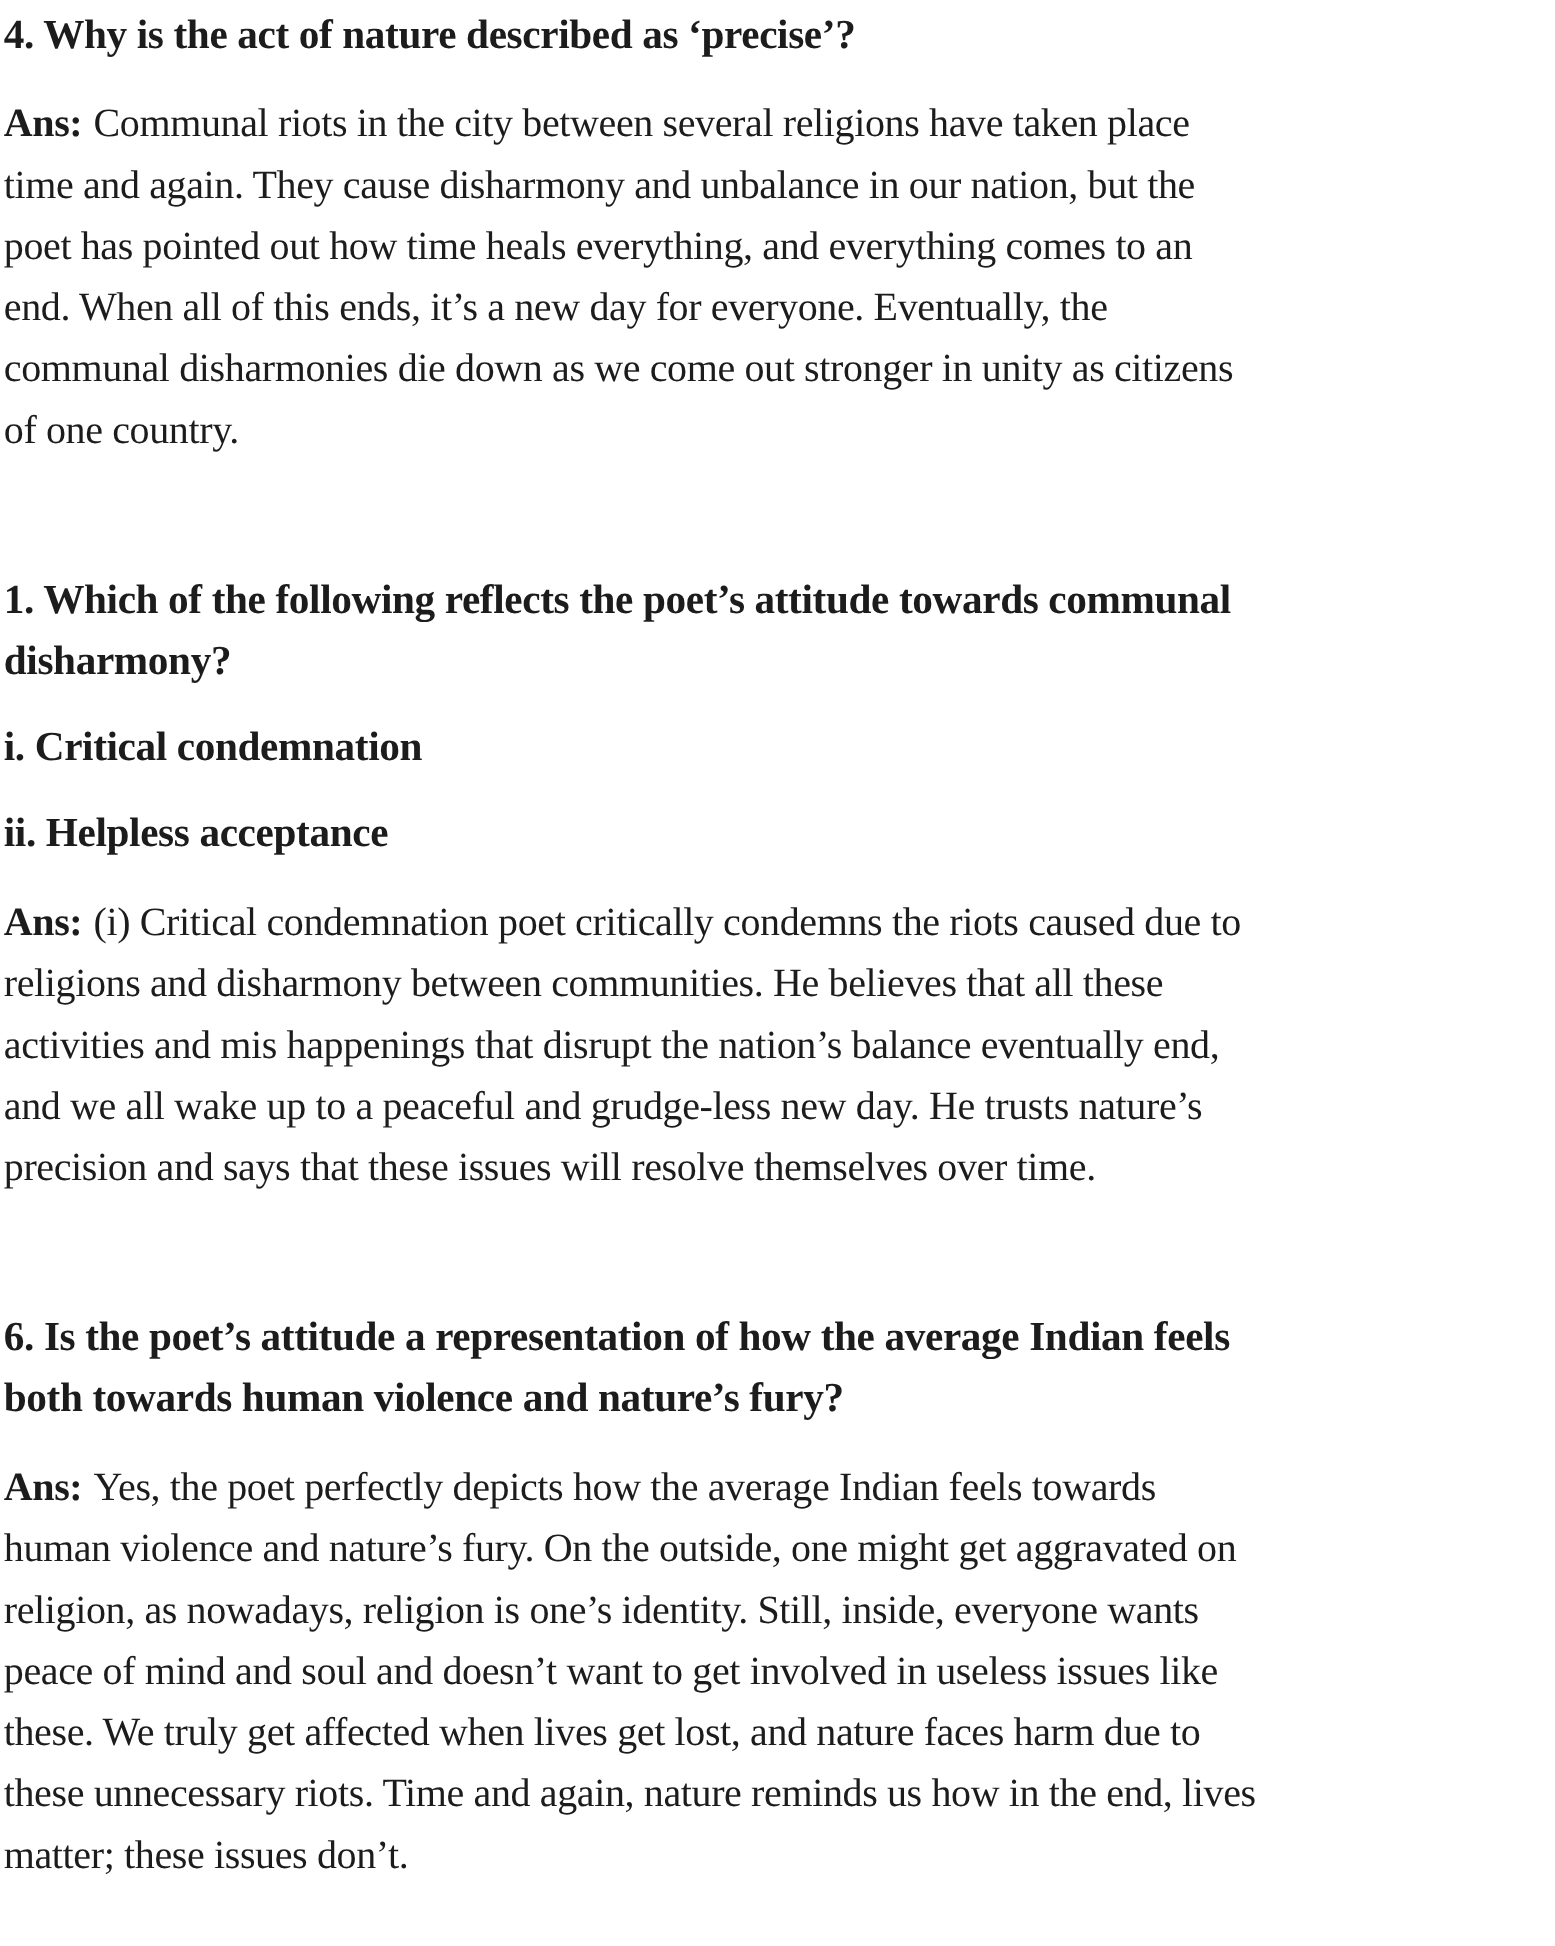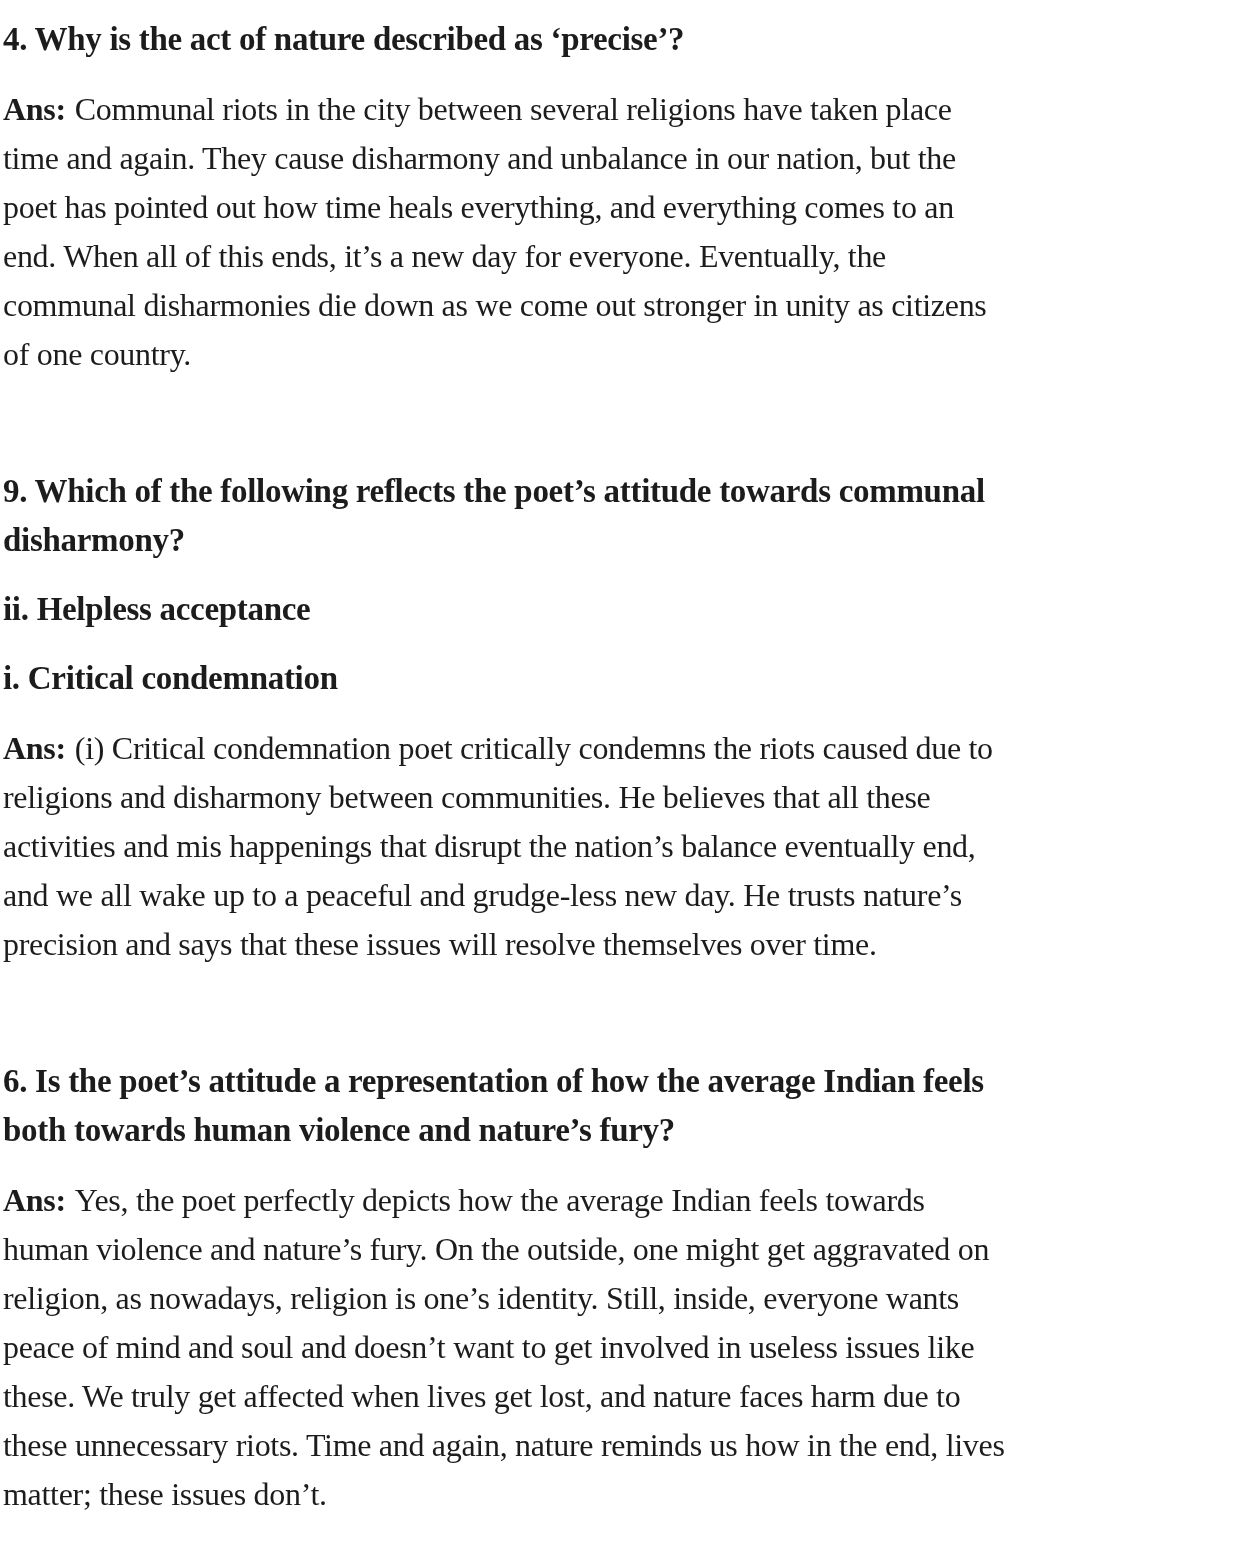--- a/index.html
+++ b/index.html
@@ -9,21 +9,21 @@
   body {
     width: 1244px;
     height: 1557px;
     background: #ffffff;
     overflow: hidden;
   }
   .page {
     box-sizing: border-box;
     width: 1244px;
     height: 1557px;
-    padding: 15px 0 0 3px;
+    padding: 4px 0 0 3px;
     display: flex;
     flex-direction: column;
     align-items: flex-start;
     font-family: "Liberation Serif", "DejaVu Serif", serif;
     font-size: 32px;
     line-height: 49px;
     letter-spacing: -0.3px;
     color: #1c1c1c;
   }
   .question {
@@ -62,26 +62,26 @@
 
   <h3 class="question first">4. Why is the act of nature described as ‘precise’?</h3>
 
   <p class="answer"><strong class="ans-label">Ans:</strong><span class="ans-text">Communal riots in the city between several religions have taken place
 time and again. They cause disharmony and unbalance in our nation, but the
 poet has pointed out how time heals everything, and everything comes to an
 end. When all of this ends, it’s a new day for everyone. Eventually, the
 communal disharmonies die down as we come out stronger in unity as citizens
 of one country.</span></p>
 
-  <h3 class="question">9. Which of the following reflects the poet’s attitude towards communal
+  <h3 class="question">1. Which of the following reflects the poet’s attitude towards communal
 disharmony?</h3>
 
+  <p class="option">i. Critical condemnation</p>
+
   <p class="option">ii. Helpless acceptance</p>
-
-  <p class="option">i. Critical condemnation</p>
 
 
   <p class="answer"><strong class="ans-label">Ans:</strong><span class="ans-text">(i) Critical condemnation poet critically condemns the riots caused due to
 religions and disharmony between communities. He believes that all these
 activities and mis happenings that disrupt the nation’s balance eventually end,
 and we all wake up to a peaceful and grudge-less new day. He trusts nature’s
 precision and says that these issues will resolve themselves over time.</span></p>
 
   <h3 class="question">6. Is the poet’s attitude a representation of how the average Indian feels
 both towards human violence and nature’s fury?</h3>

